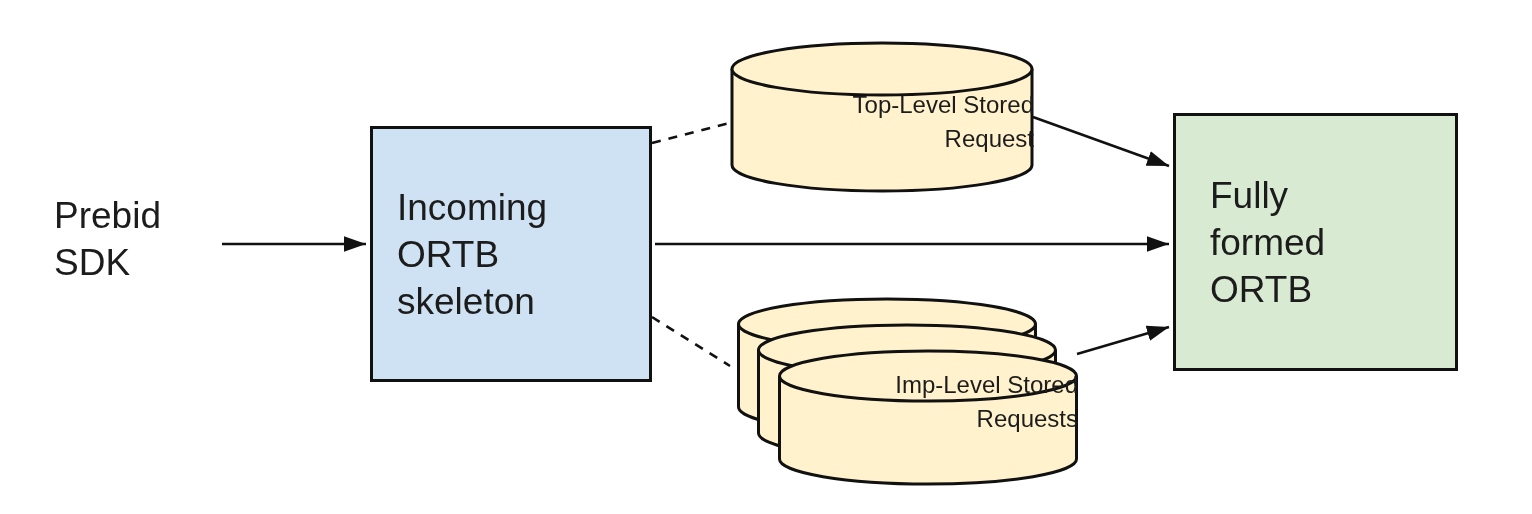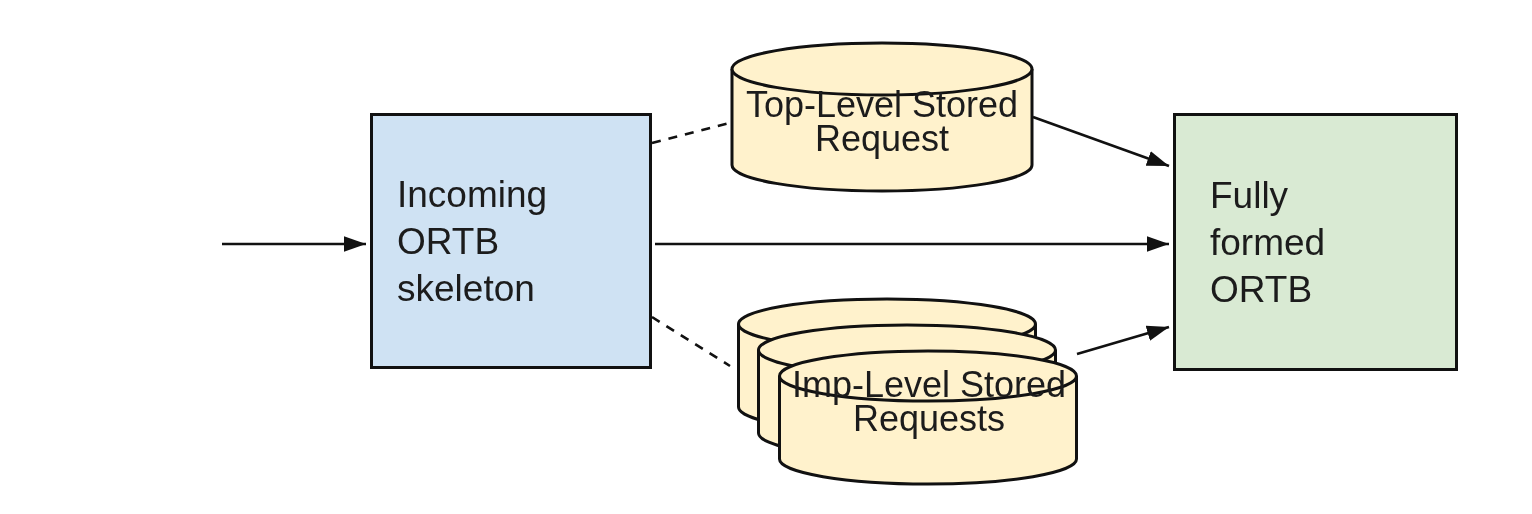--- a/index.html
+++ b/index.html
@@ -11,22 +11,22 @@
     position:absolute;box-sizing:border-box;border:3px solid #111;
     display:flex;align-items:center;
   }
   .node-label{
     white-space:pre-line;font-size:37px;line-height:47px;padding-left:24px;
   }
   .free-label{
     position:absolute;white-space:pre-line;font-size:37px;line-height:47px;
   }
   .cyl-label{
-    position:absolute;white-space:pre-line;font-size:36px;line-height:34px;
-    text-align:center;
+    position:absolute;white-space:pre-line;font-size:24px;line-height:34px;
+    text-align:right;
   }
   .cyl-svg{position:absolute;}
   .cyl-shape{stroke:#111;stroke-width:3;}
   .connectors{position:absolute;left:0;top:0;pointer-events:none;}
   .edge{stroke:#111;stroke-width:2.6;fill:none;}
   .edge.dashed{stroke-dasharray:9 8;}
   svg{display:block;overflow:visible;}
 </style>
 </head>
 <body>
@@ -40,22 +40,24 @@
       </marker>
     </defs>
     <path class="edge" d="M 222 244 L 366 244" marker-end="url(#arrow)"></path>
     <path class="edge dashed" d="M 652 143 L 729 123"></path>
     <path class="edge" d="M 1033 117 L 1169 166" marker-end="url(#arrow)"></path>
     <path class="edge" d="M 655 244 L 1169 244" marker-end="url(#arrow)"></path>
     <path class="edge dashed" d="M 652 317 L 730 366"></path>
     <path class="edge" d="M 1077 354 L 1169 327" marker-end="url(#arrow)"></path>
   </svg>
 
+  <div class="free-label" style="left:54px;top:192px;">Prebid
+SDK</div>
 
-  <div class="node" style="left: 370px; top: 113px; width: 282px; height: 256px; background-color: rgb(207, 226, 243);">
+  <div class="node" style="left: 370px; top: 126px; width: 282px; height: 256px; background-color: rgb(207, 226, 243);">
     <div class="node-label">Incoming
 ORTB
 skeleton</div>
   </div>
 
   <svg class="cyl-svg" style="left:729px;top:41px;" width="306" height="152" viewBox="0 0 306 152">
     <path class="cyl-shape" d="M 3 28 L 3 124 A 150 26 0 0 0 303 124 L 303 28" style="fill: rgb(255, 242, 204);"></path>
     <ellipse class="cyl-shape" cx="153" cy="28" rx="150" ry="26" style="fill: rgb(255, 242, 204);"></ellipse>
   </svg>
   <div class="cyl-label" style="left:730px;top:88px;width:304px;">Top-Level Stored

